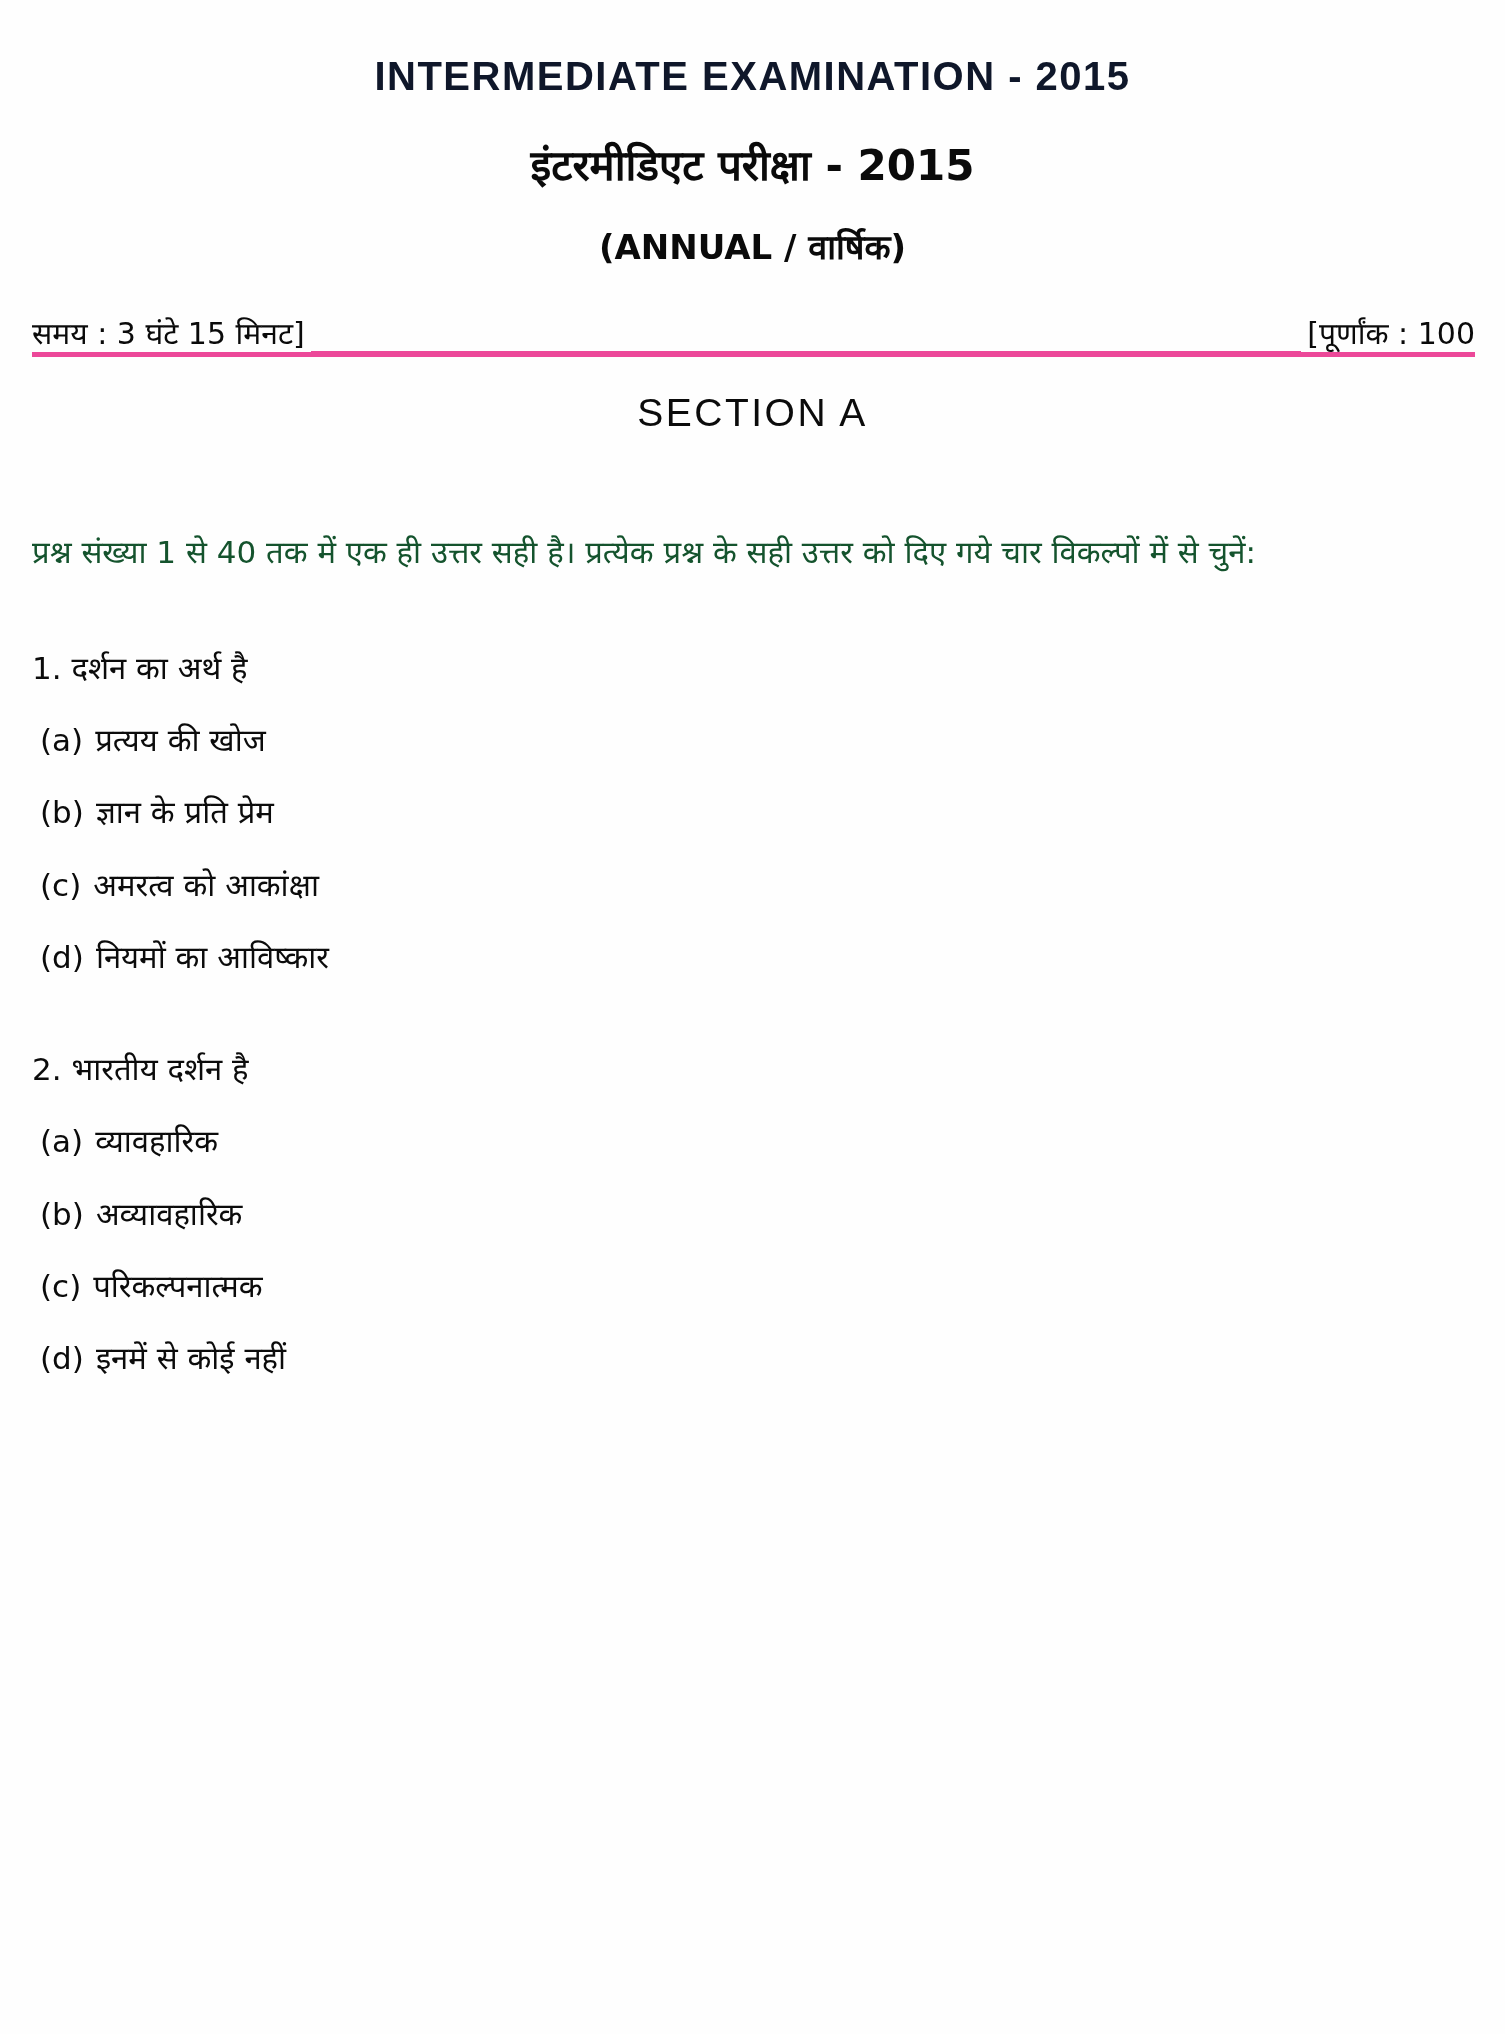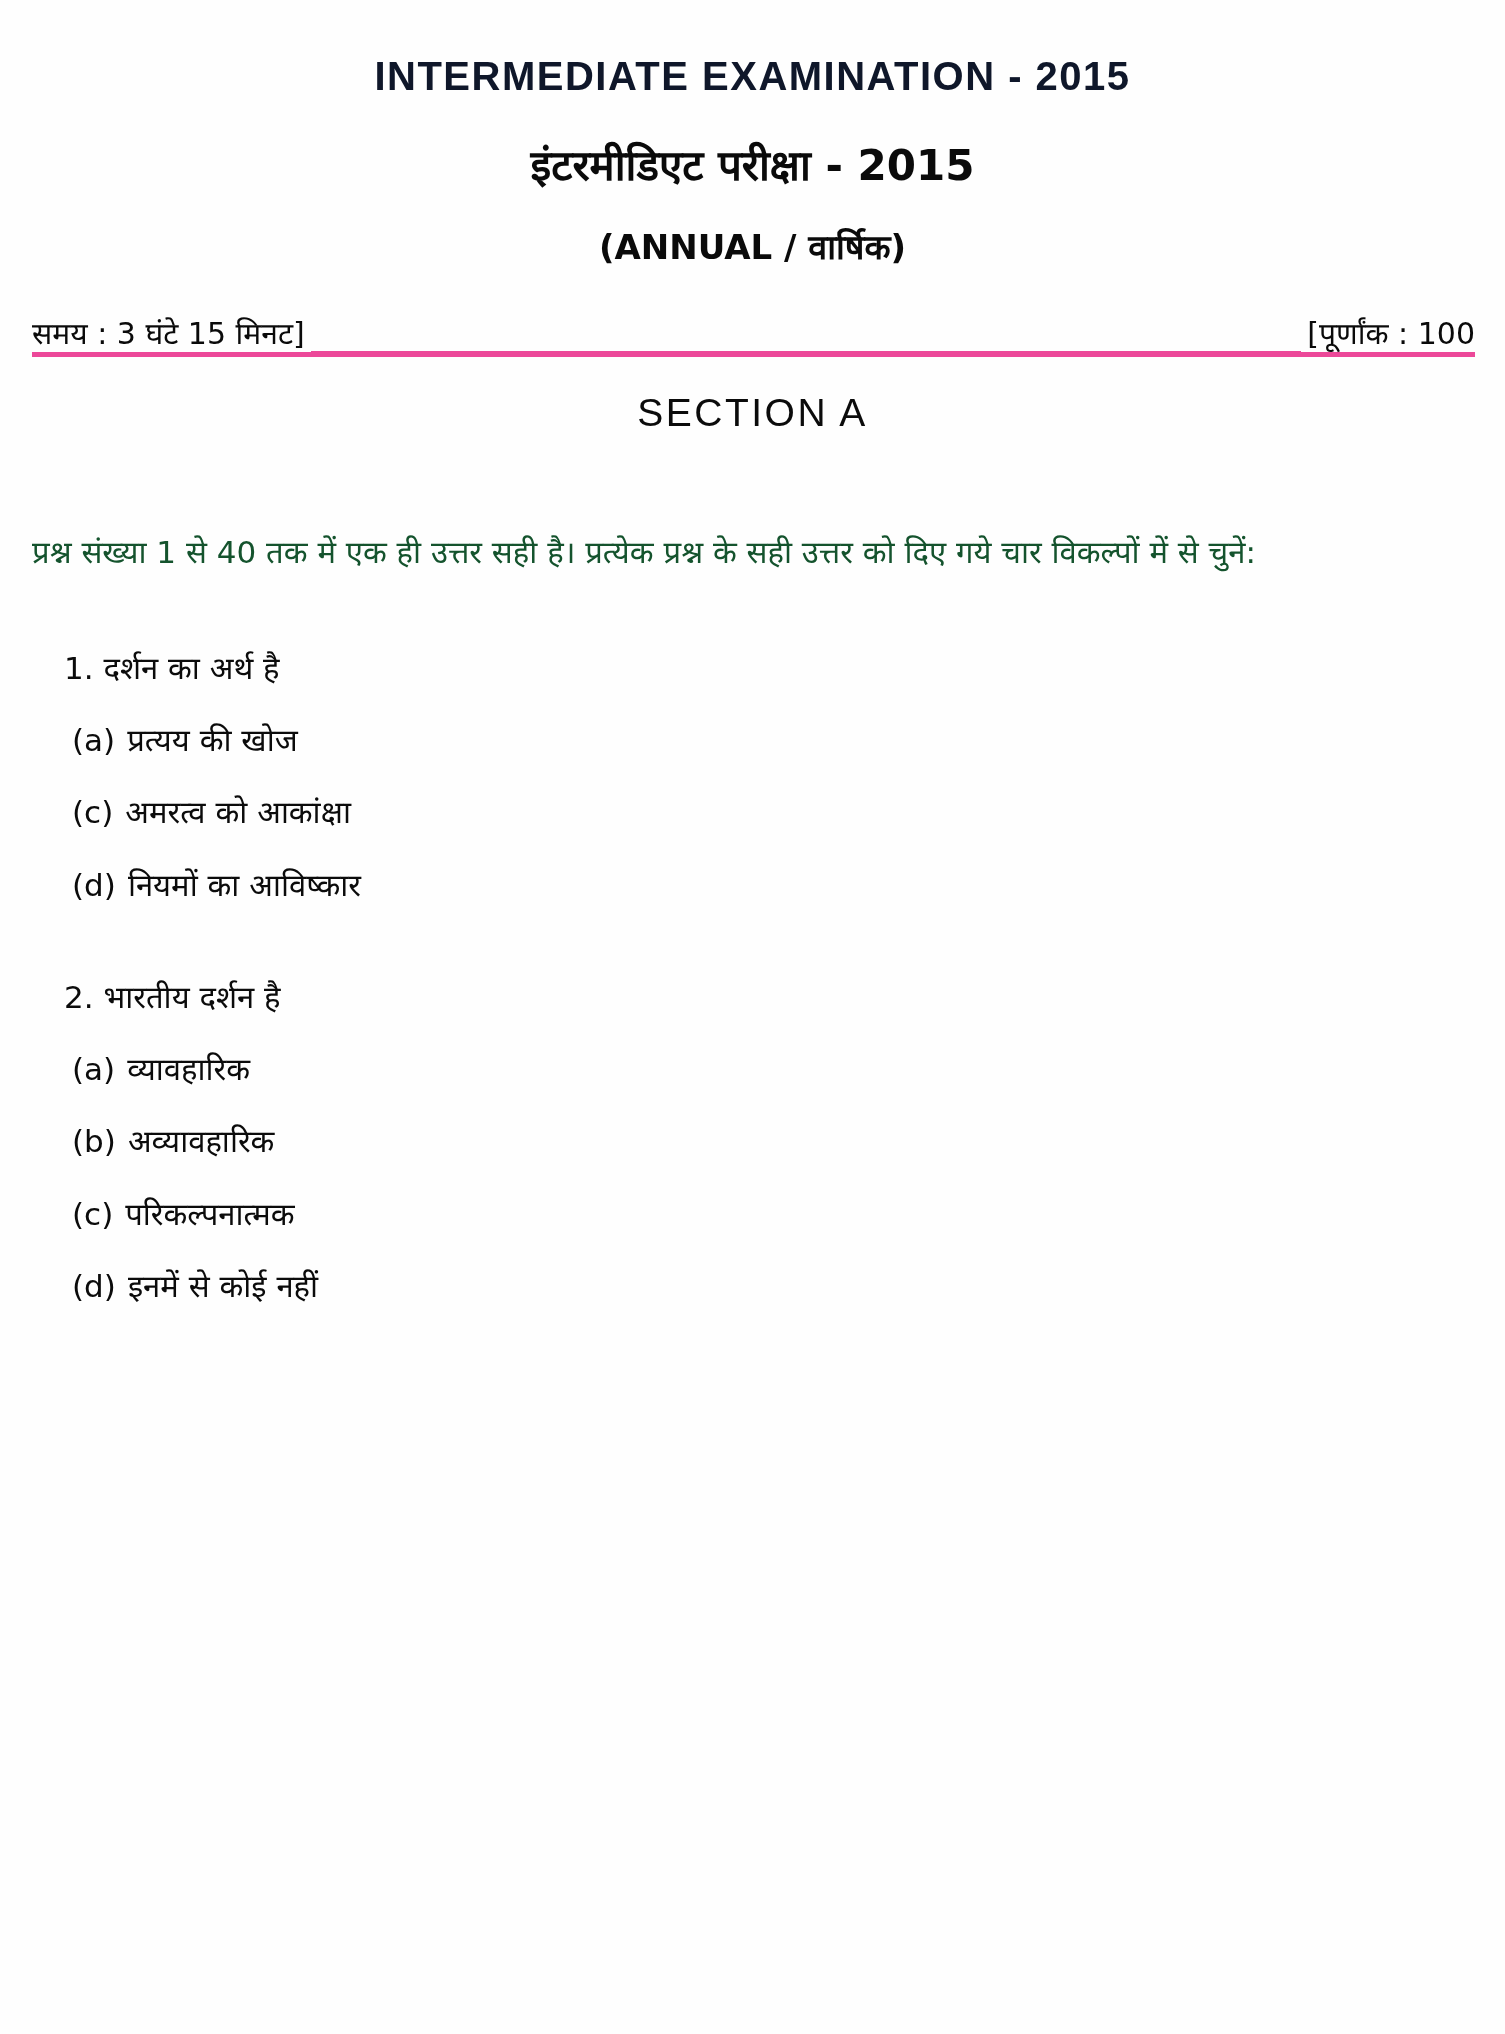--- a/index.html
+++ b/index.html
@@ -116,21 +116,20 @@
     font-family: "DejaVu Sans", sans-serif;
     font-size: 31px;
     line-height: 1.62;
     text-align: justify;
     padding-top: 92px;
     color: #14532d;
   }
 
   .qblock {
     padding-top: 70px;
-    margin-left: 32px;
   }
   .qblock.second {
     padding-top: 72px;
   }
 
   .qtext {
     font-family: "DejaVu Sans", sans-serif;
     font-size: 31px;
     line-height: 1.3;
     color: #0b0b0b;
@@ -178,20 +177,23 @@
 
     <div class="instructions">प्रश्न संख्या 1 से 40 तक में एक ही उत्तर सही है। प्रत्येक प्रश्न के सही उत्तर को दिए गये चार विकल्पों में से चुनें:</div>
 
     <div class="qblock">
       <div class="qtext">1. दर्शन का अर्थ है</div>
 
       <div class="opt">
         <span class="lab">(a)</span><span class="txt">प्रत्यय की खोज</span>
       </div>
 
+      <div class="opt">
+        <span class="lab">(b)</span><span class="txt">ज्ञान के प्रति प्रेम</span>
+      </div>
 
       <div class="opt">
         <span class="lab">(c)</span><span class="txt">अमरत्व को आकांक्षा</span>
       </div>
 
       <div class="opt">
         <span class="lab">(d)</span><span class="txt">नियमों का आविष्कार</span>
       </div>
     </div>
 

